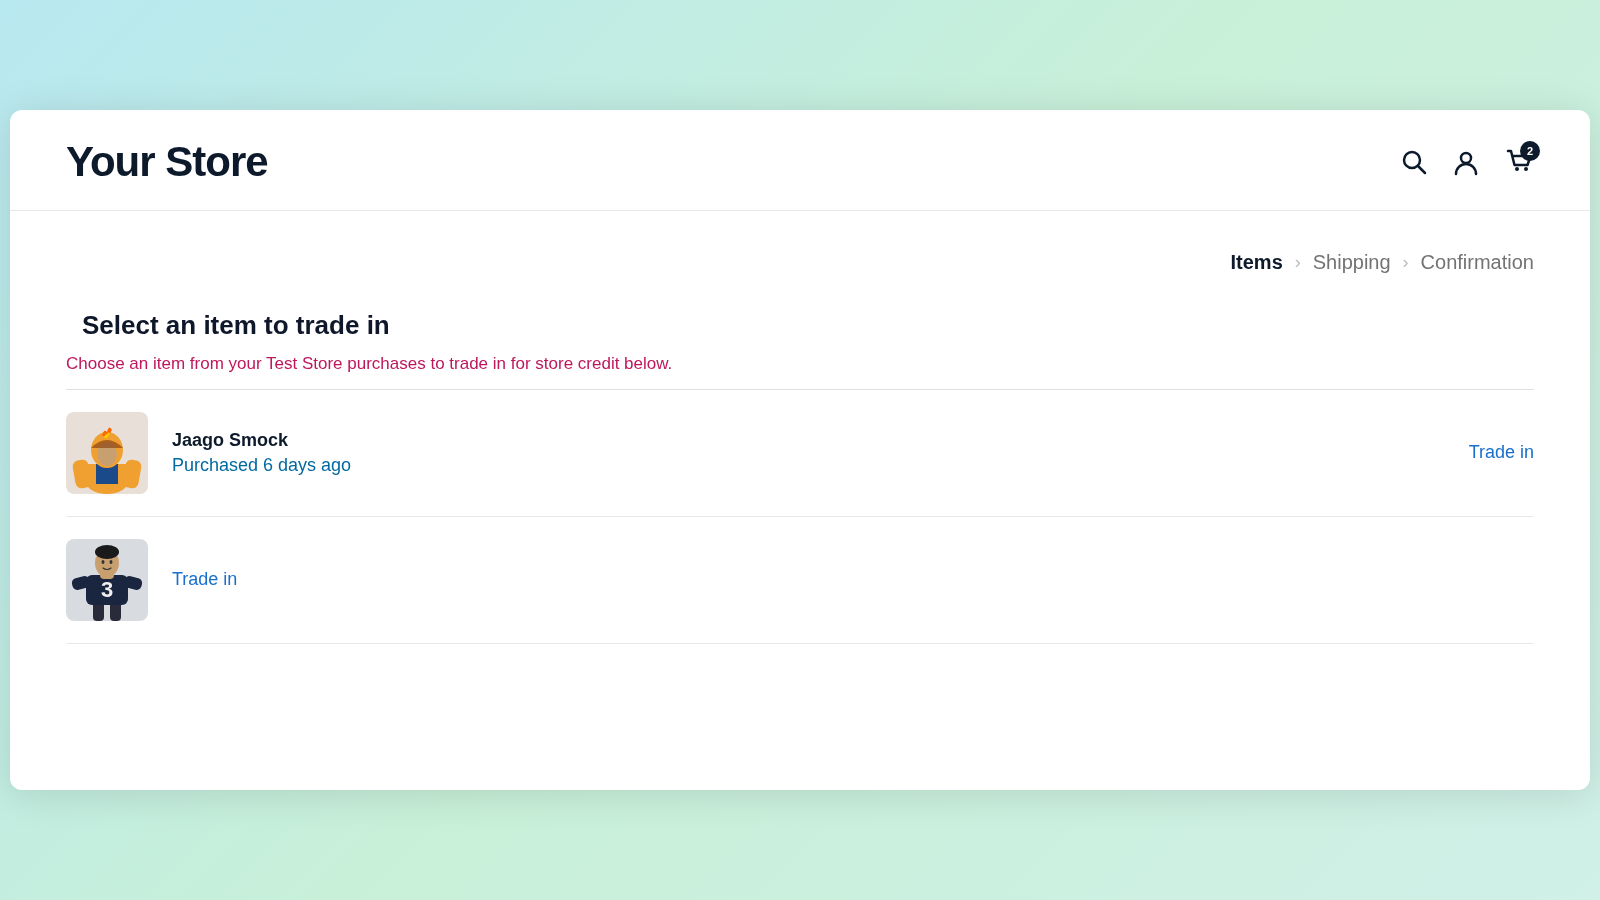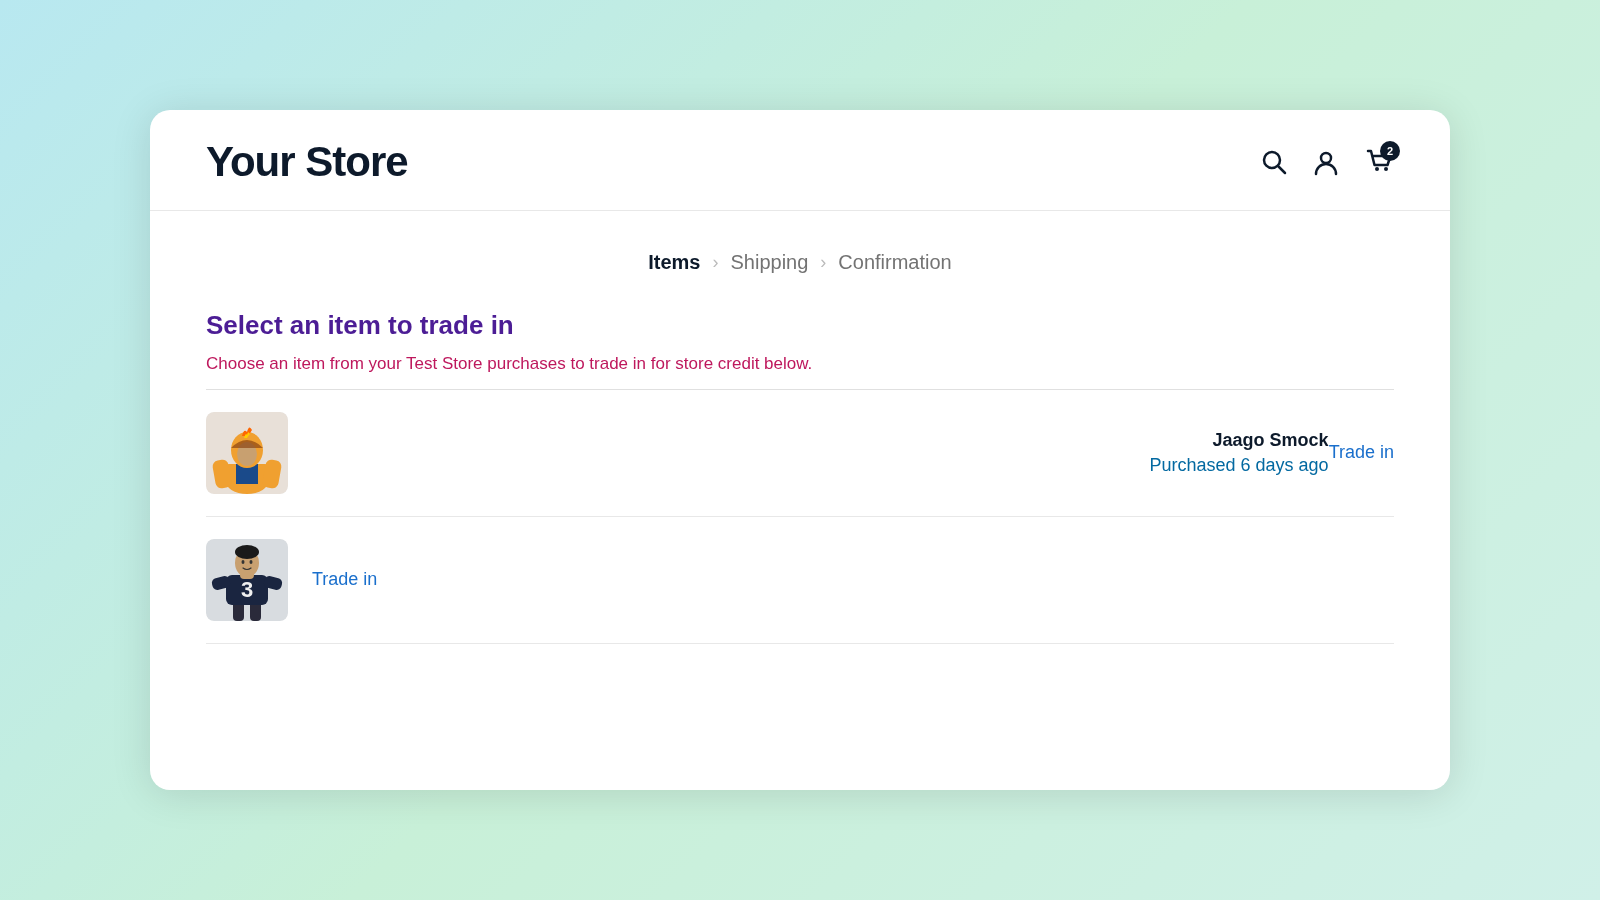--- a/index.html
+++ b/index.html
@@ -8,24 +8,24 @@
       width: 1600px;
       height: 900px;
       background: linear-gradient(135deg, #b8e8f0 0%, #c8f0d8 50%, #d0f0e8 100%);
       display: flex;
       align-items: center;
       justify-content: center;
       font-family: -apple-system, BlinkMacSystemFont, 'Segoe UI', Helvetica, Arial, sans-serif;
     }
 
     .window {
-      width: 1300px;
+      width: 1580px;
       min-height: 680px;
       background: #ffffff;
-      border-radius: 20px;
+      border-radius: 12px;
       box-shadow: 0 4px 40px rgba(0,0,0,0.12);
       overflow: hidden;
     }
 
     
     .header {
       display: flex;
       align-items: center;
       justify-content: space-between;
       padding: 28px 56px 24px 56px;
@@ -77,21 +77,21 @@
 
     
     .main {
       padding: 40px 56px 60px 56px;
     }
 
     
     .steps {
       display: flex;
       align-items: center;
-      justify-content: center;
+      justify-content: flex-end;
       gap: 12px;
       margin-bottom: 36px;
     }
 
     .step-label {
       font-size: 20px;
       color: #737373;
       font-weight: 400;
     }
 
@@ -102,22 +102,23 @@
 
     .step-chevron {
       color: #bbb;
       font-size: 18px;
     }
 
     
     .page-heading {
       font-size: 26px;
       font-weight: 800;
-      color: #4c1d95;
+      color: #0f172a;
       margin-bottom: 10px;
+      margin-left: 16px;
     }
 
     .page-subheading {
       font-size: 17px;
       color: #be185d;
       margin-bottom: 12px;
       line-height: 1.5;
     }
 
     .divider {
@@ -154,21 +155,20 @@
     }
 
     
     .sweater-img {
       width: 82px;
       height: 82px;
     }
 
     .item-info {
       flex: 1;
-      text-align: right;
     }
 
     .item-name {
       font-size: 18px;
       font-weight: 700;
       color: #0d1a2b;
       margin-bottom: 4px;
     }
 
     .item-date {

